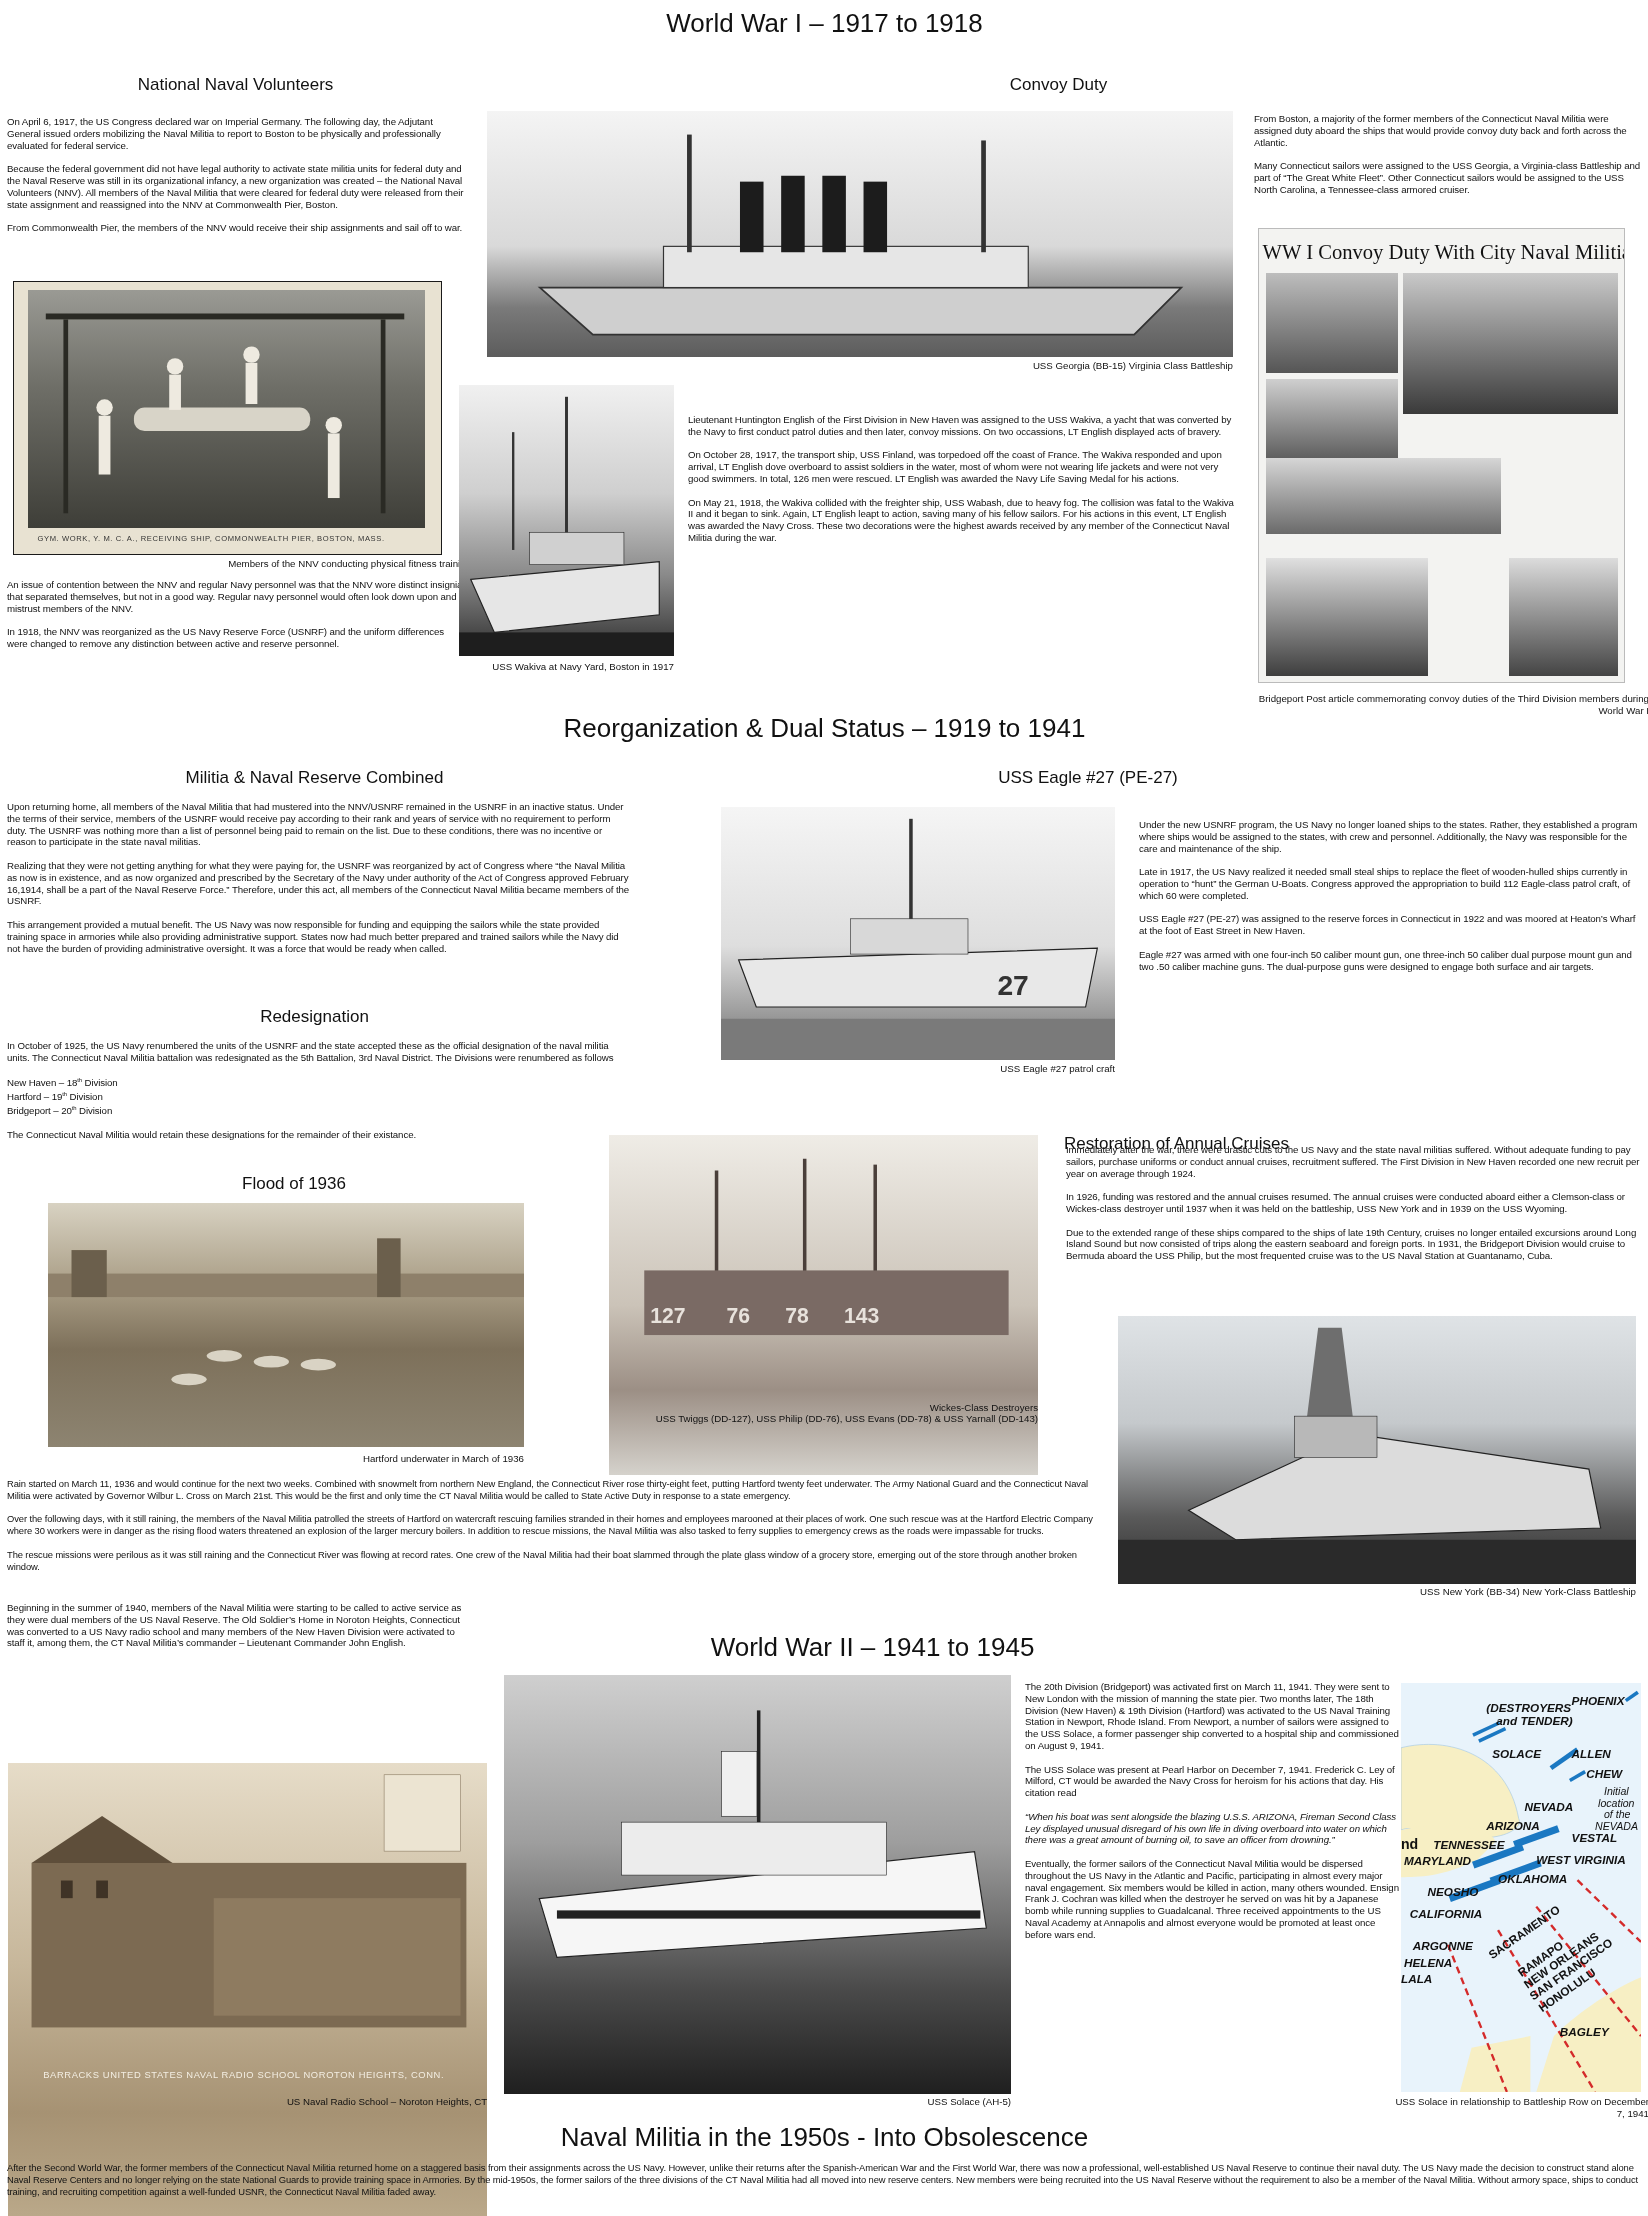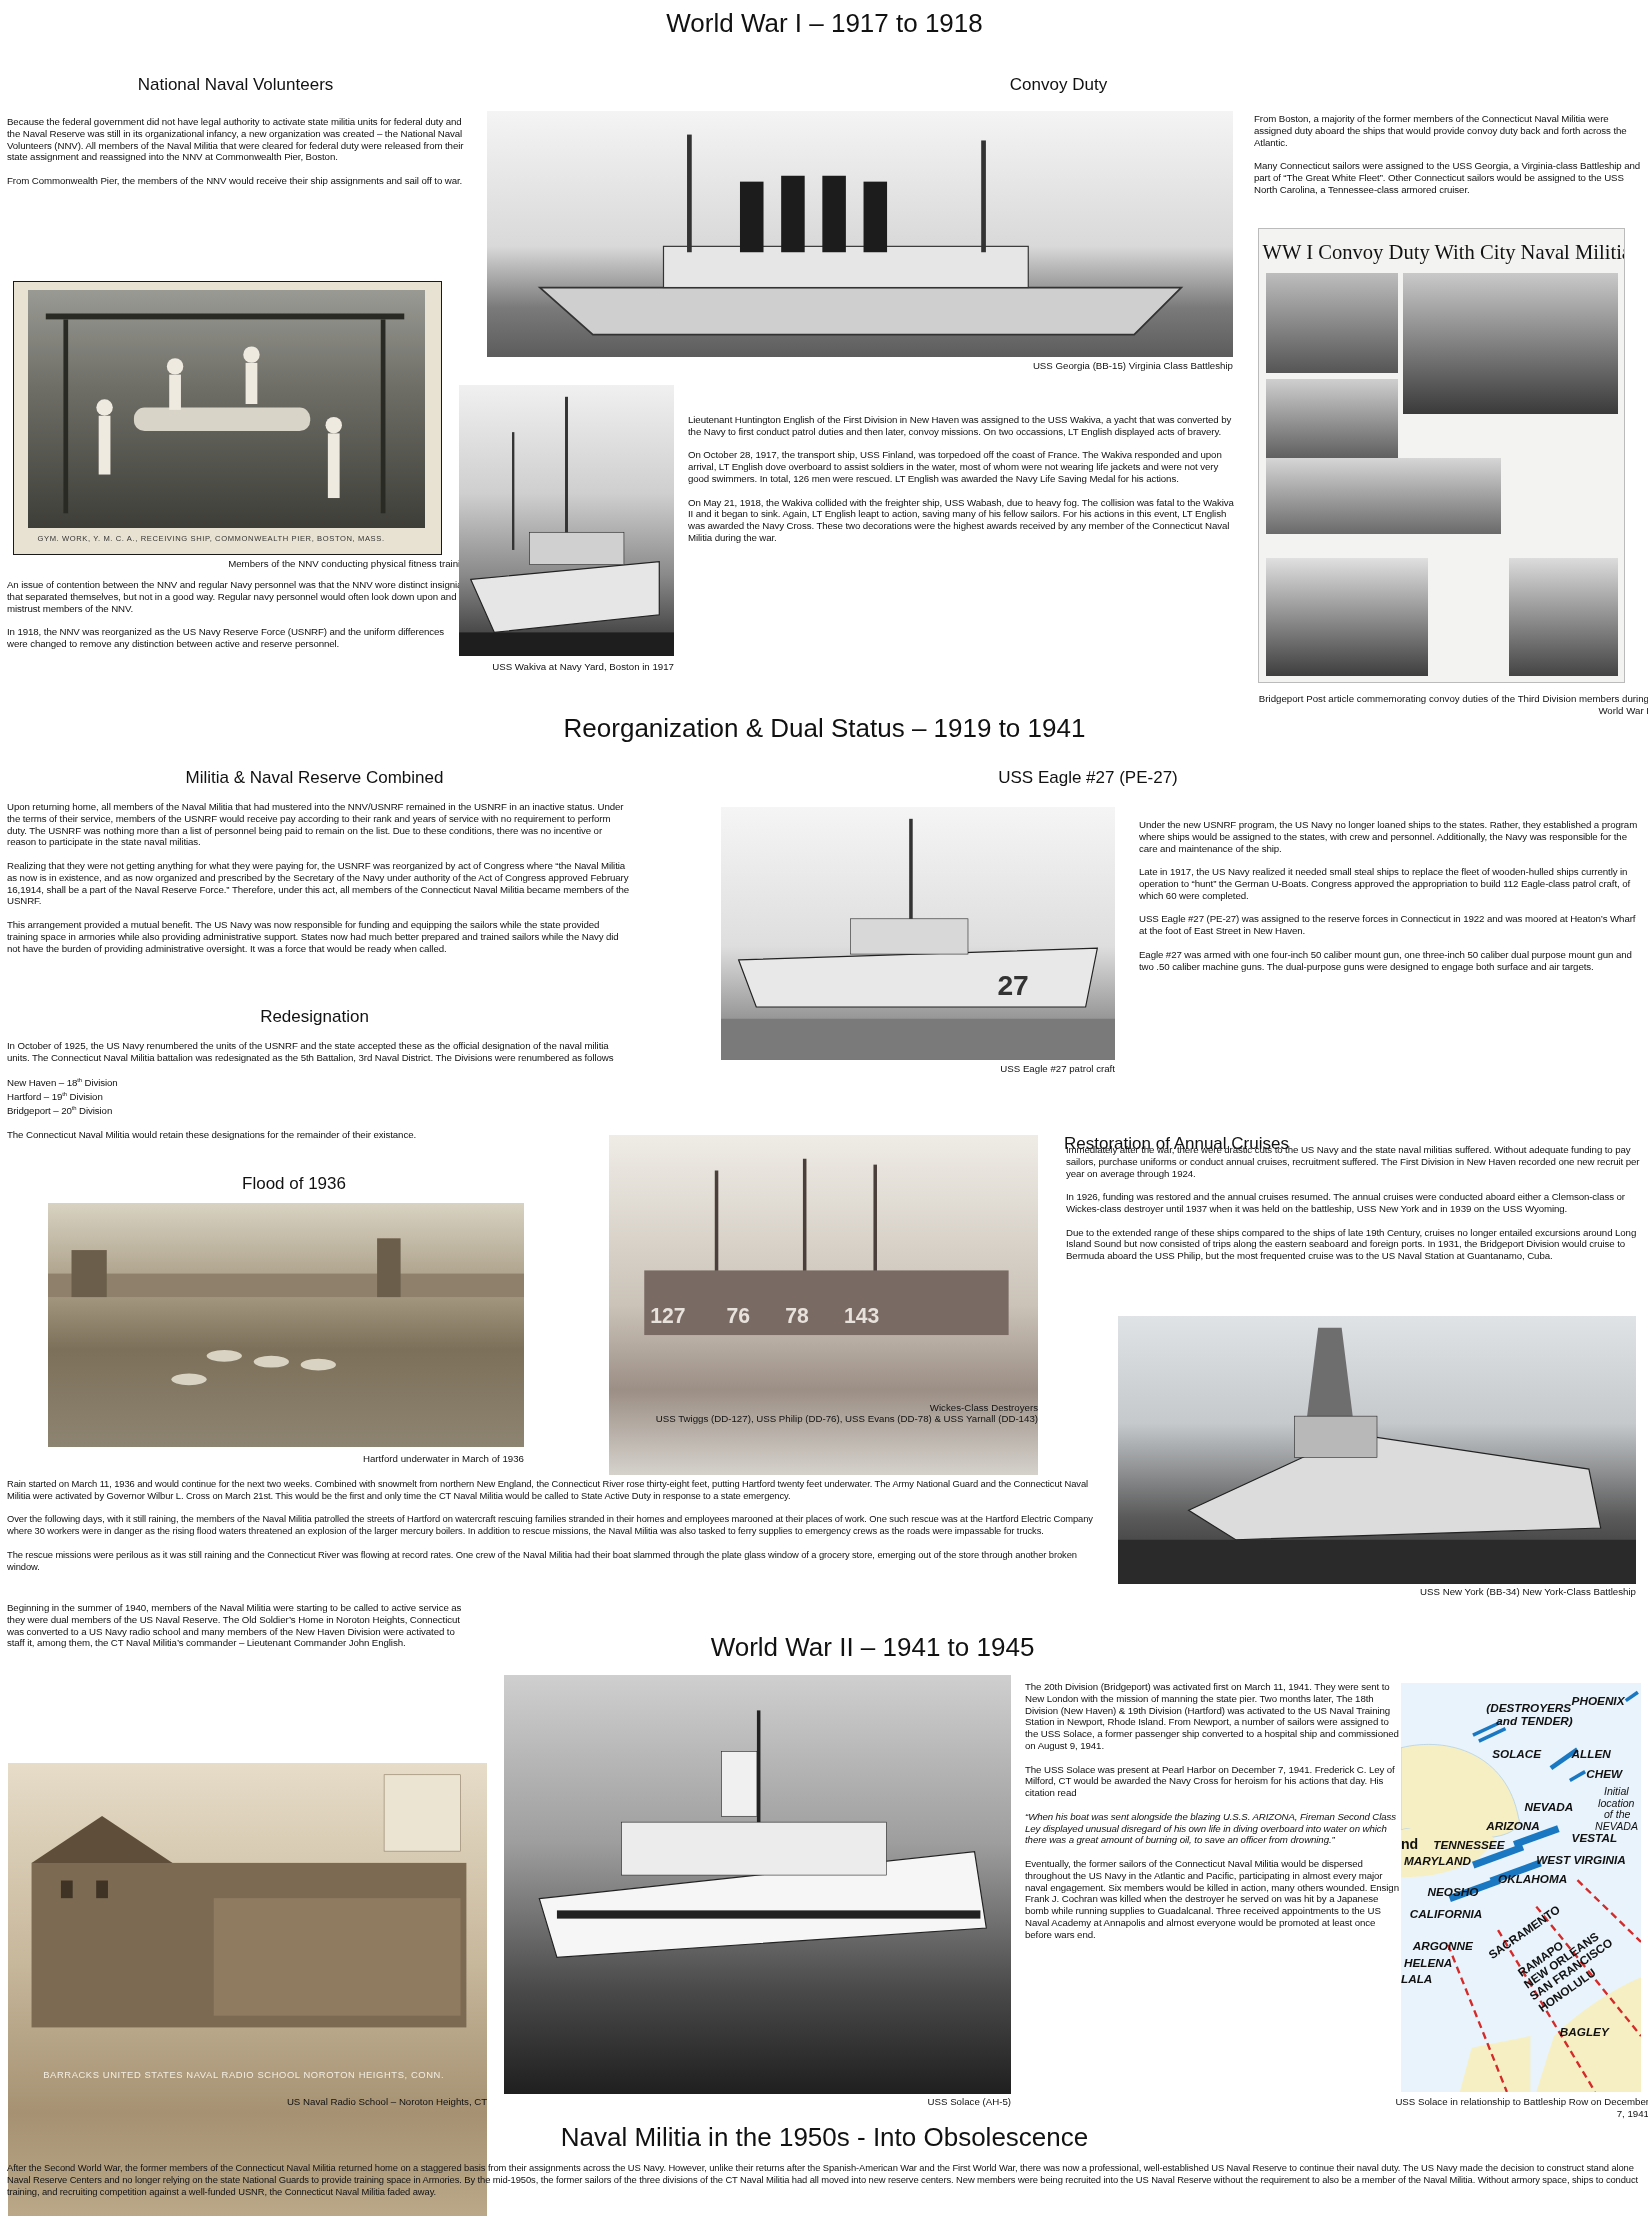--- a/index.html
+++ b/index.html
@@ -19,20 +19,21 @@
   sup { font-size: 5.9px; }
   svg { display: block; }
 </style>
 </head>
 <body>
 
 <div class="h1" style="top:8.2px;">World War I – 1917 to 1918</div>
 
 <div class="h2" style="left:0; width:471px; top:75px;">National Naval Volunteers</div>
 <div class="txt" style="left:7px; top:116px; width:459px;">
+  <p>On April 6, 1917, the US Congress declared war on Imperial Germany.  The following day, the Adjutant General issued orders mobilizing the Naval Militia to report to Boston to be physically and professionally evaluated for federal service.</p>
   <p>Because the federal government did not have legal authority to activate state militia units for federal duty and the Naval Reserve was still in its organizational infancy, a new organization was created – the National Naval Volunteers (NNV).  All members of the Naval Militia that were cleared for federal duty were released from their state assignment and reassigned into the NNV at Commonwealth Pier, Boston.</p>
   <p>From Commonwealth Pier, the members of the NNV would receive their ship assignments and sail off to war.</p>
 </div>
 
 <div class="photo" style="left:13px; top:281px; width:429px; height:274px; background:#e8e2d2; border:1.8px solid #1a1a1a; box-sizing:border-box;">
   <div class="abs sepia" style="left:14px; top:8.2px; width:397px; height:238px; background:linear-gradient(180deg,#9a9a94 0%,#6f6f68 40%,#3e3e38 100%);">
     <svg width="397" height="238" viewBox="0 0 675 405">
       <rect x="30" y="40" width="610" height="10" fill="#2a2a24"></rect>
       <rect x="60" y="50" width="8" height="330" fill="#2a2a24"></rect>
       <rect x="600" y="50" width="8" height="330" fill="#2a2a24"></rect>

